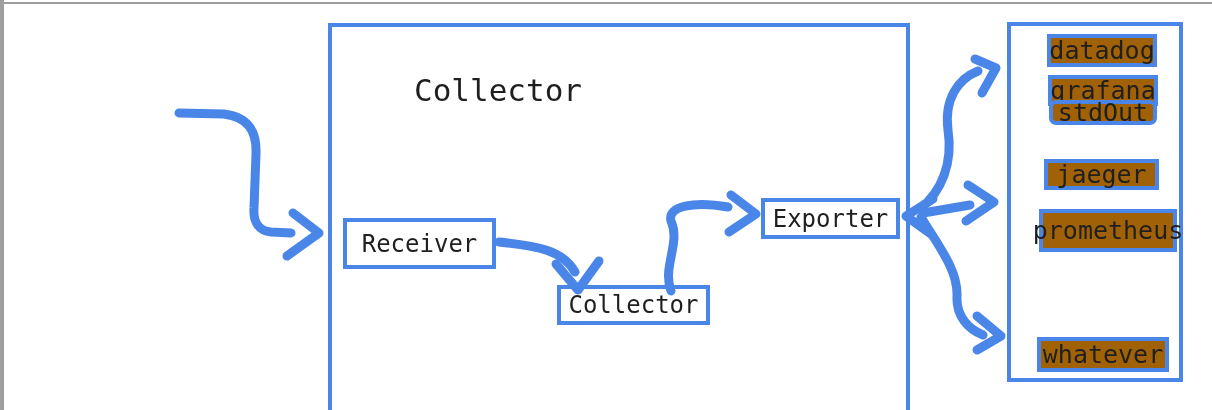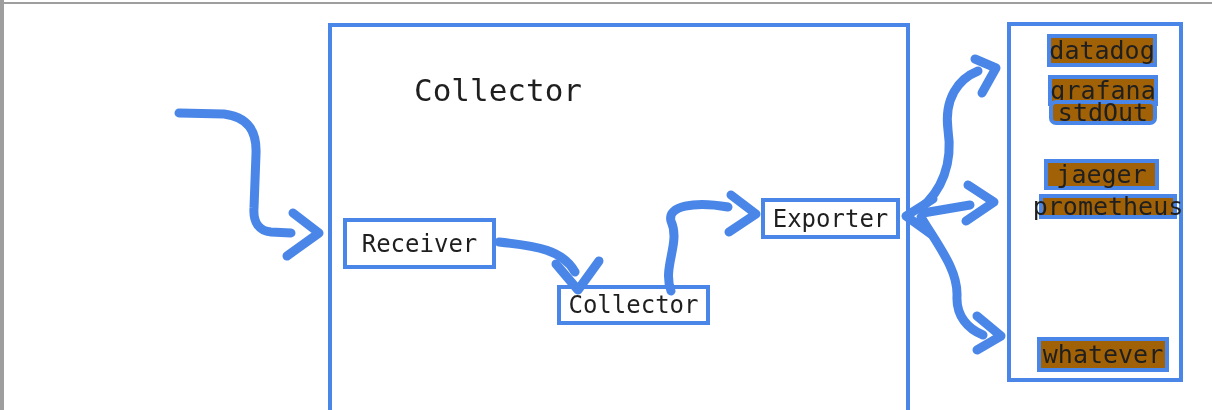--- a/index.html
+++ b/index.html
@@ -30,21 +30,21 @@
   .exporter-box{left:761px;top:198px;width:139px;height:41px;}
 
   
   .backends-box{left:1007px;top:22px;width:176px;height:360px;}
   .backend{position:absolute;border:4px solid var(--accent,#4a86e8);background:#a16207;box-sizing:border-box;
     display:flex;align-items:center;justify-content:center;font-size:25px;}
   .b0{left:36px;top:8px;width:110px;height:33px;}
   .b1{left:37px;top:49px;width:110px;height:31px;}
   .b2{left:38px;top:74px;width:108px;height:25px;border-radius:7px;}
   .b3{left:33px;top:133px;width:115px;height:31px;}
-  .b4{left:28px;top:168px;width:138px;height:25px;}
+  .b4{left:28px;top:183px;width:138px;height:43px;}
   .b5{left:25px;top:227px;width:138px;height:32px;}
   .b6{left:23px;top:266px;width:137px;height:33px;}
   .b7{left:26px;top:311px;width:132px;height:35px;}
 
   svg.arrows{position:absolute;left:0;top:0;pointer-events:none;}
   .arrow{fill:none;stroke:var(--accent,#4a86e8);stroke-width:9;stroke-linecap:round;stroke-linejoin:round;}
 </style>
 </head>
 <body>
 

